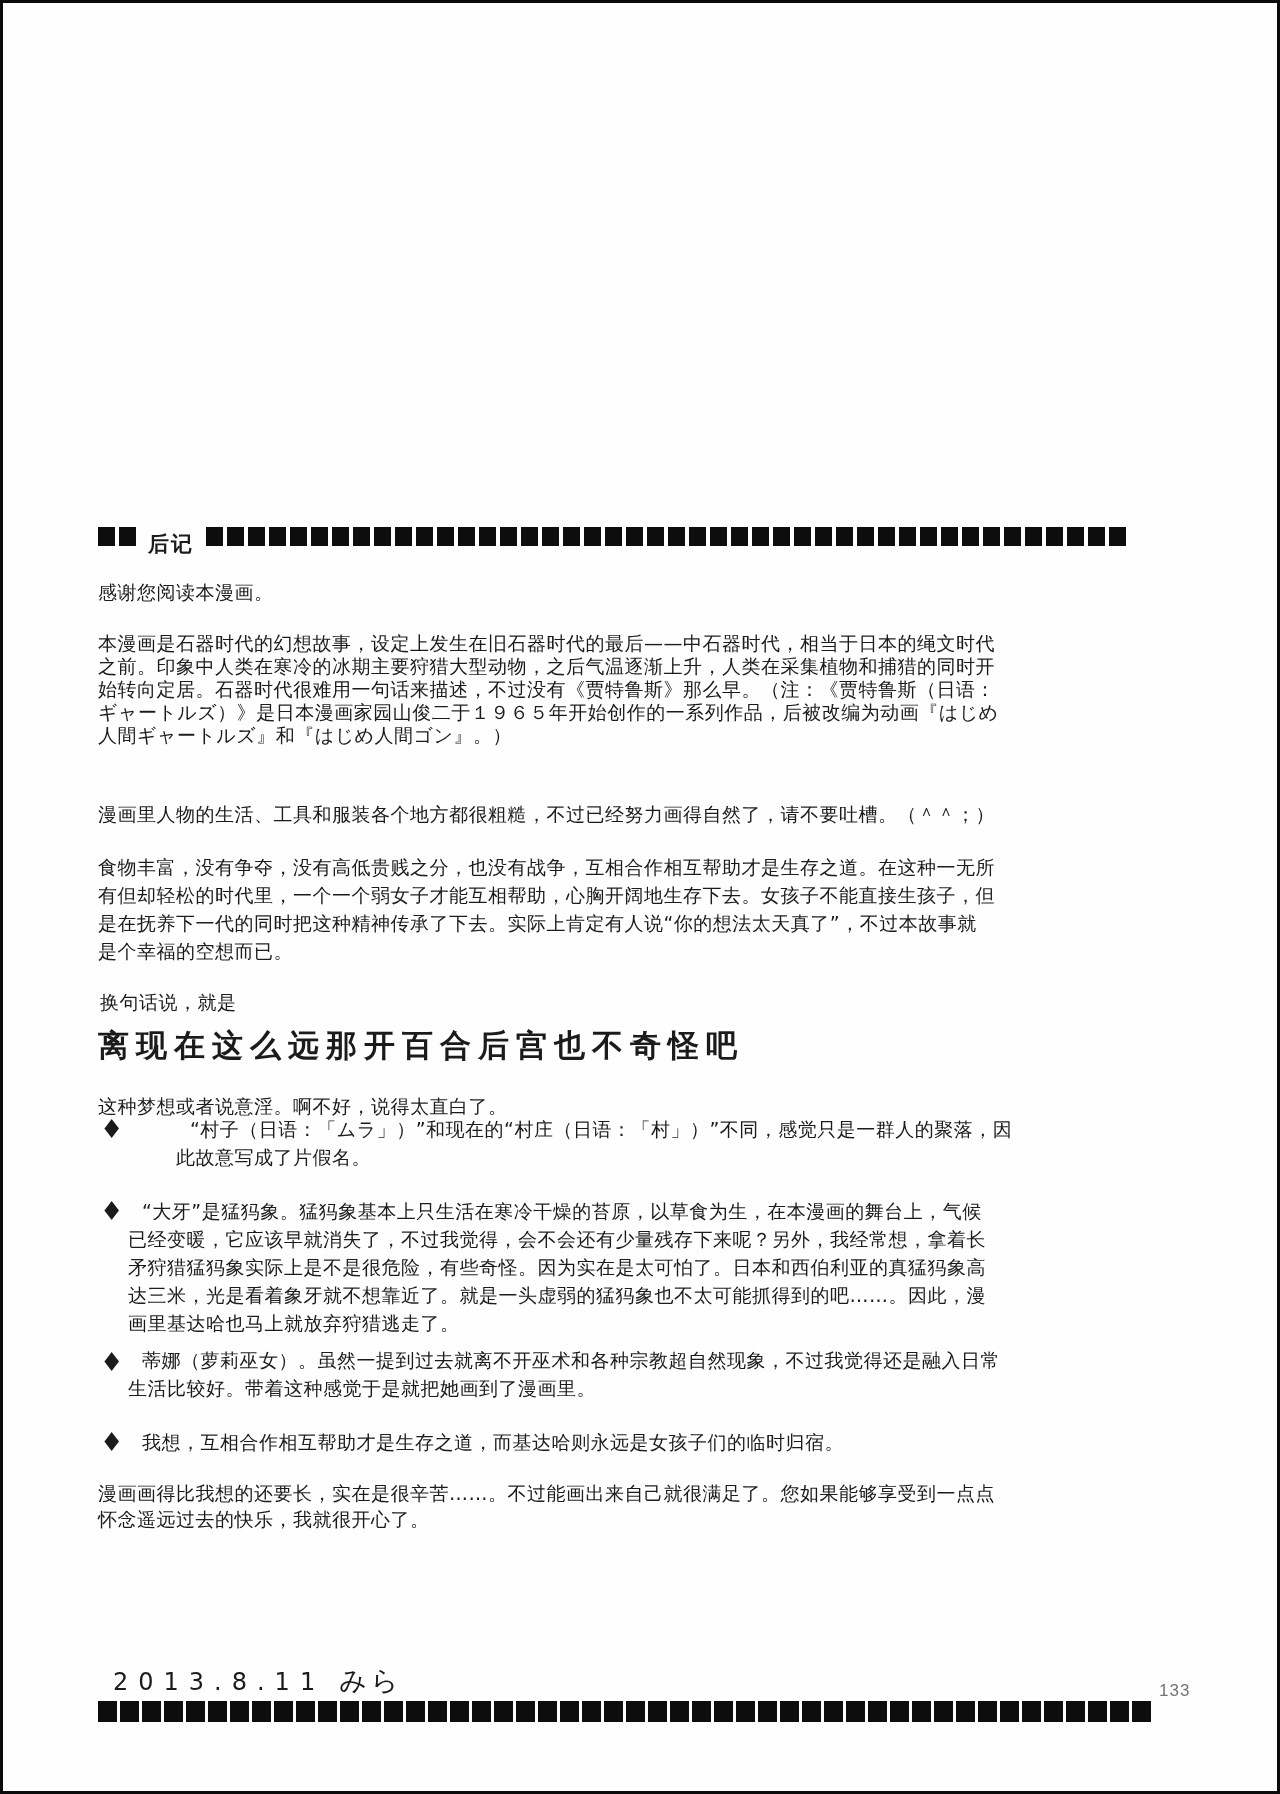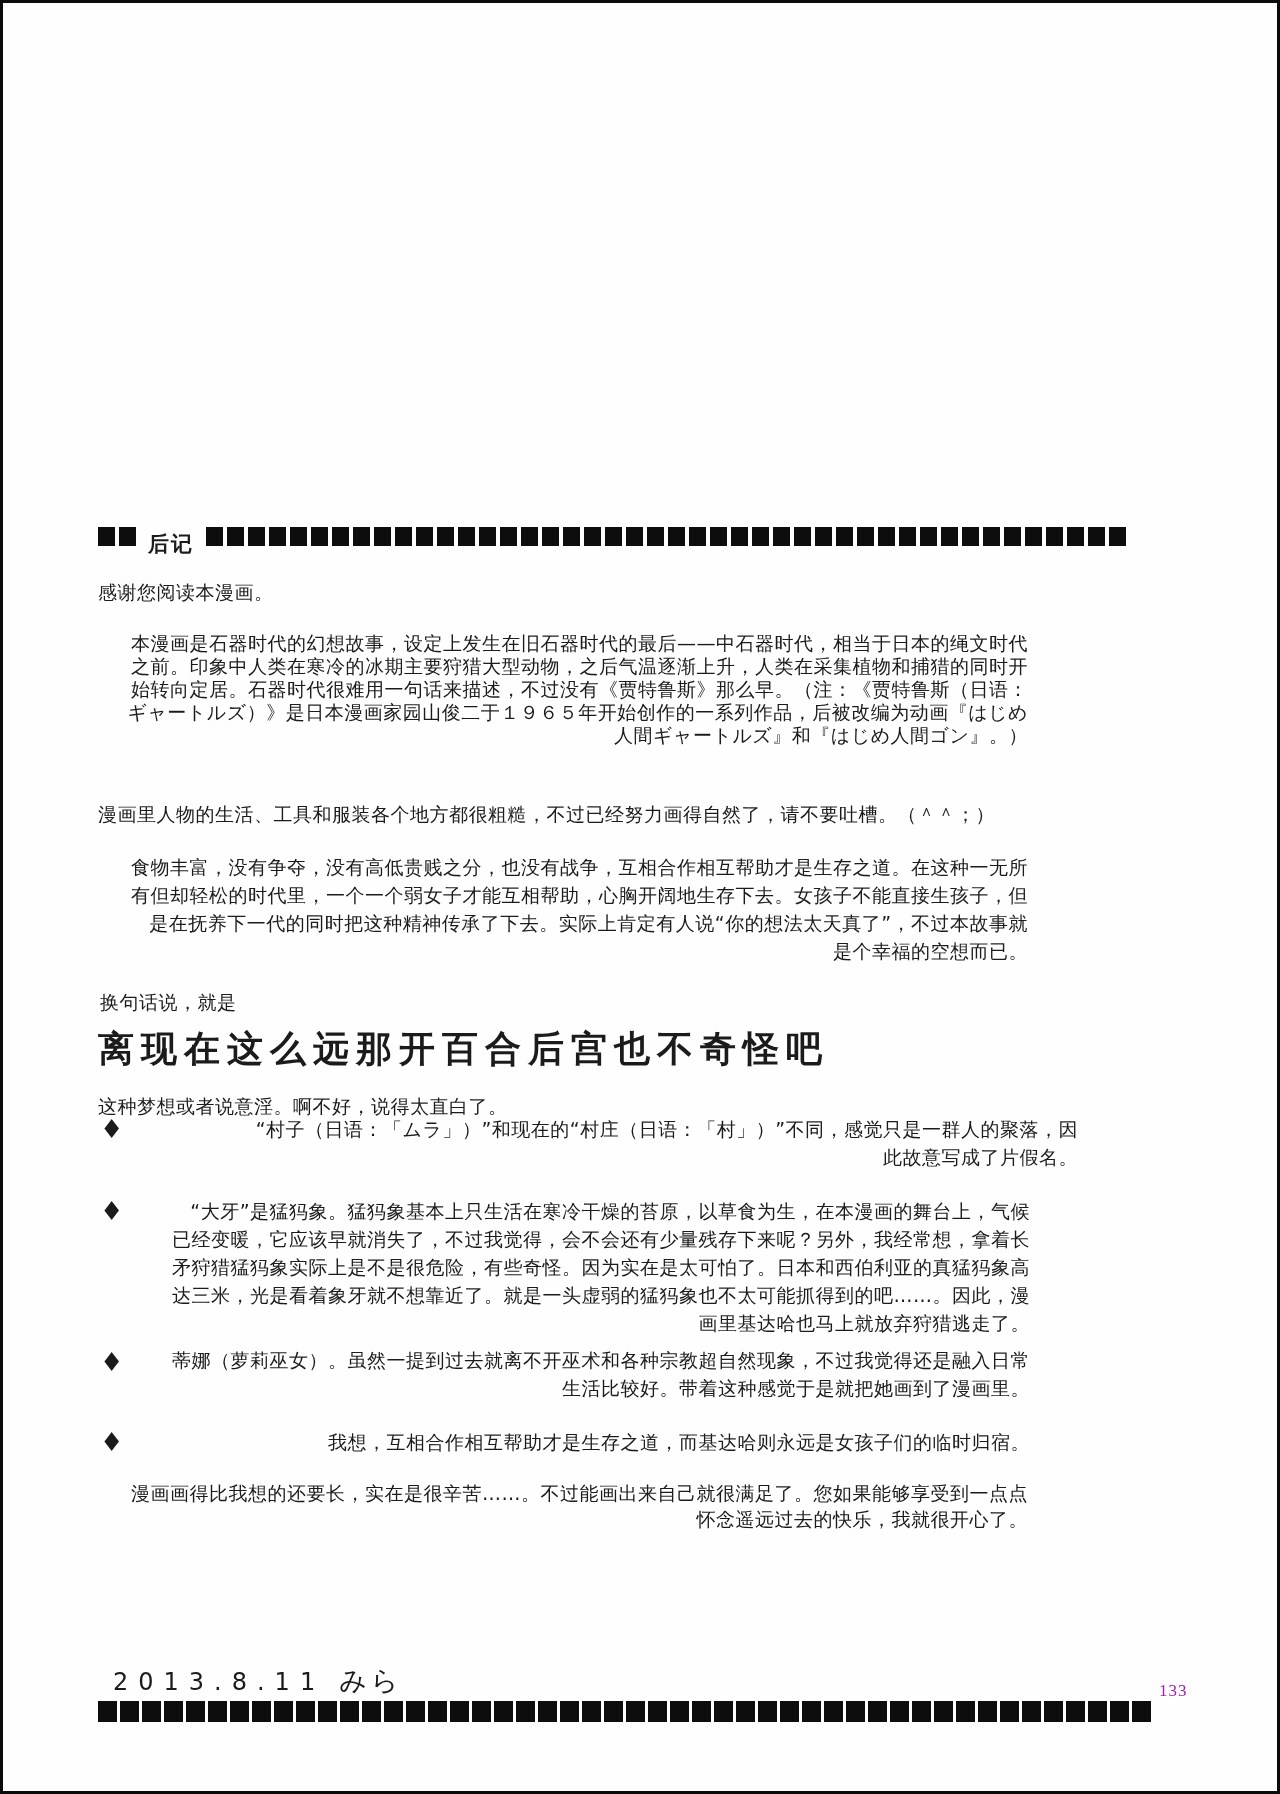--- a/index.html
+++ b/index.html
@@ -7,45 +7,45 @@
     position:relative;
     width:1280px;height:1794px;
     background:#fefefe;
     border:3px solid #0a0a0a;
     box-sizing:border-box;
     overflow:hidden;
     font-family:"DejaVu Sans",sans-serif;
     color:#1b1b1b;
   }
   .abs{position:absolute;}
-  .pre{white-space:pre-line;text-align:right;}
+  .pre{white-space:pre-line;}
   .body-text{
     font-size:19px;line-height:23px;letter-spacing:0.5px;
   }
   .loose{line-height:28px;}
   
   .sqrow{display:flex;align-items:center;}
   .sqstrip{display:flex;flex-wrap:nowrap;overflow:hidden;}
   .sq{display:inline-block;width:17px;height:19px;background:#0d0d0d;margin-right:4px;flex:0 0 auto;}
   .sq-big .sq{width:19px;height:21px;margin-right:3px;}
   .header-label{
     font-size:21px;font-weight:bold;letter-spacing:2px;margin:16px 12px 0 8px;white-space:nowrap;
   }
   .headline{
     font-family:"DejaVu Serif",serif;
-    font-weight:bold;font-size:36px;letter-spacing:7px;white-space:nowrap;
+    font-weight:bold;font-size:31px;letter-spacing:7px;white-space:nowrap;
   }
   .bullet-marker{
     font-size:26px;line-height:28px;
   }
   .bullet-text{text-indent:14px;}
   .date-sig{font-size:24px;letter-spacing:10px;white-space:nowrap;}
   .date-name{font-size:27px;letter-spacing:4px;margin-left:14px;}
   .page-num{
-    font-family:Liberation Serif, serif;font-size:17px;color:#a21caf;letter-spacing:1px;
+    font-family:Liberation Sans, sans-serif;font-size:17px;color:#737373;letter-spacing:1px;
   }
 </style>
 </head>
 <body>
 
 <div class="page">
 
   <div class="abs sqrow" style="left:95px;top:521px;width:1060px;height:24px;">
     <span class="sqstrip">
         <span class="sq"></span>

